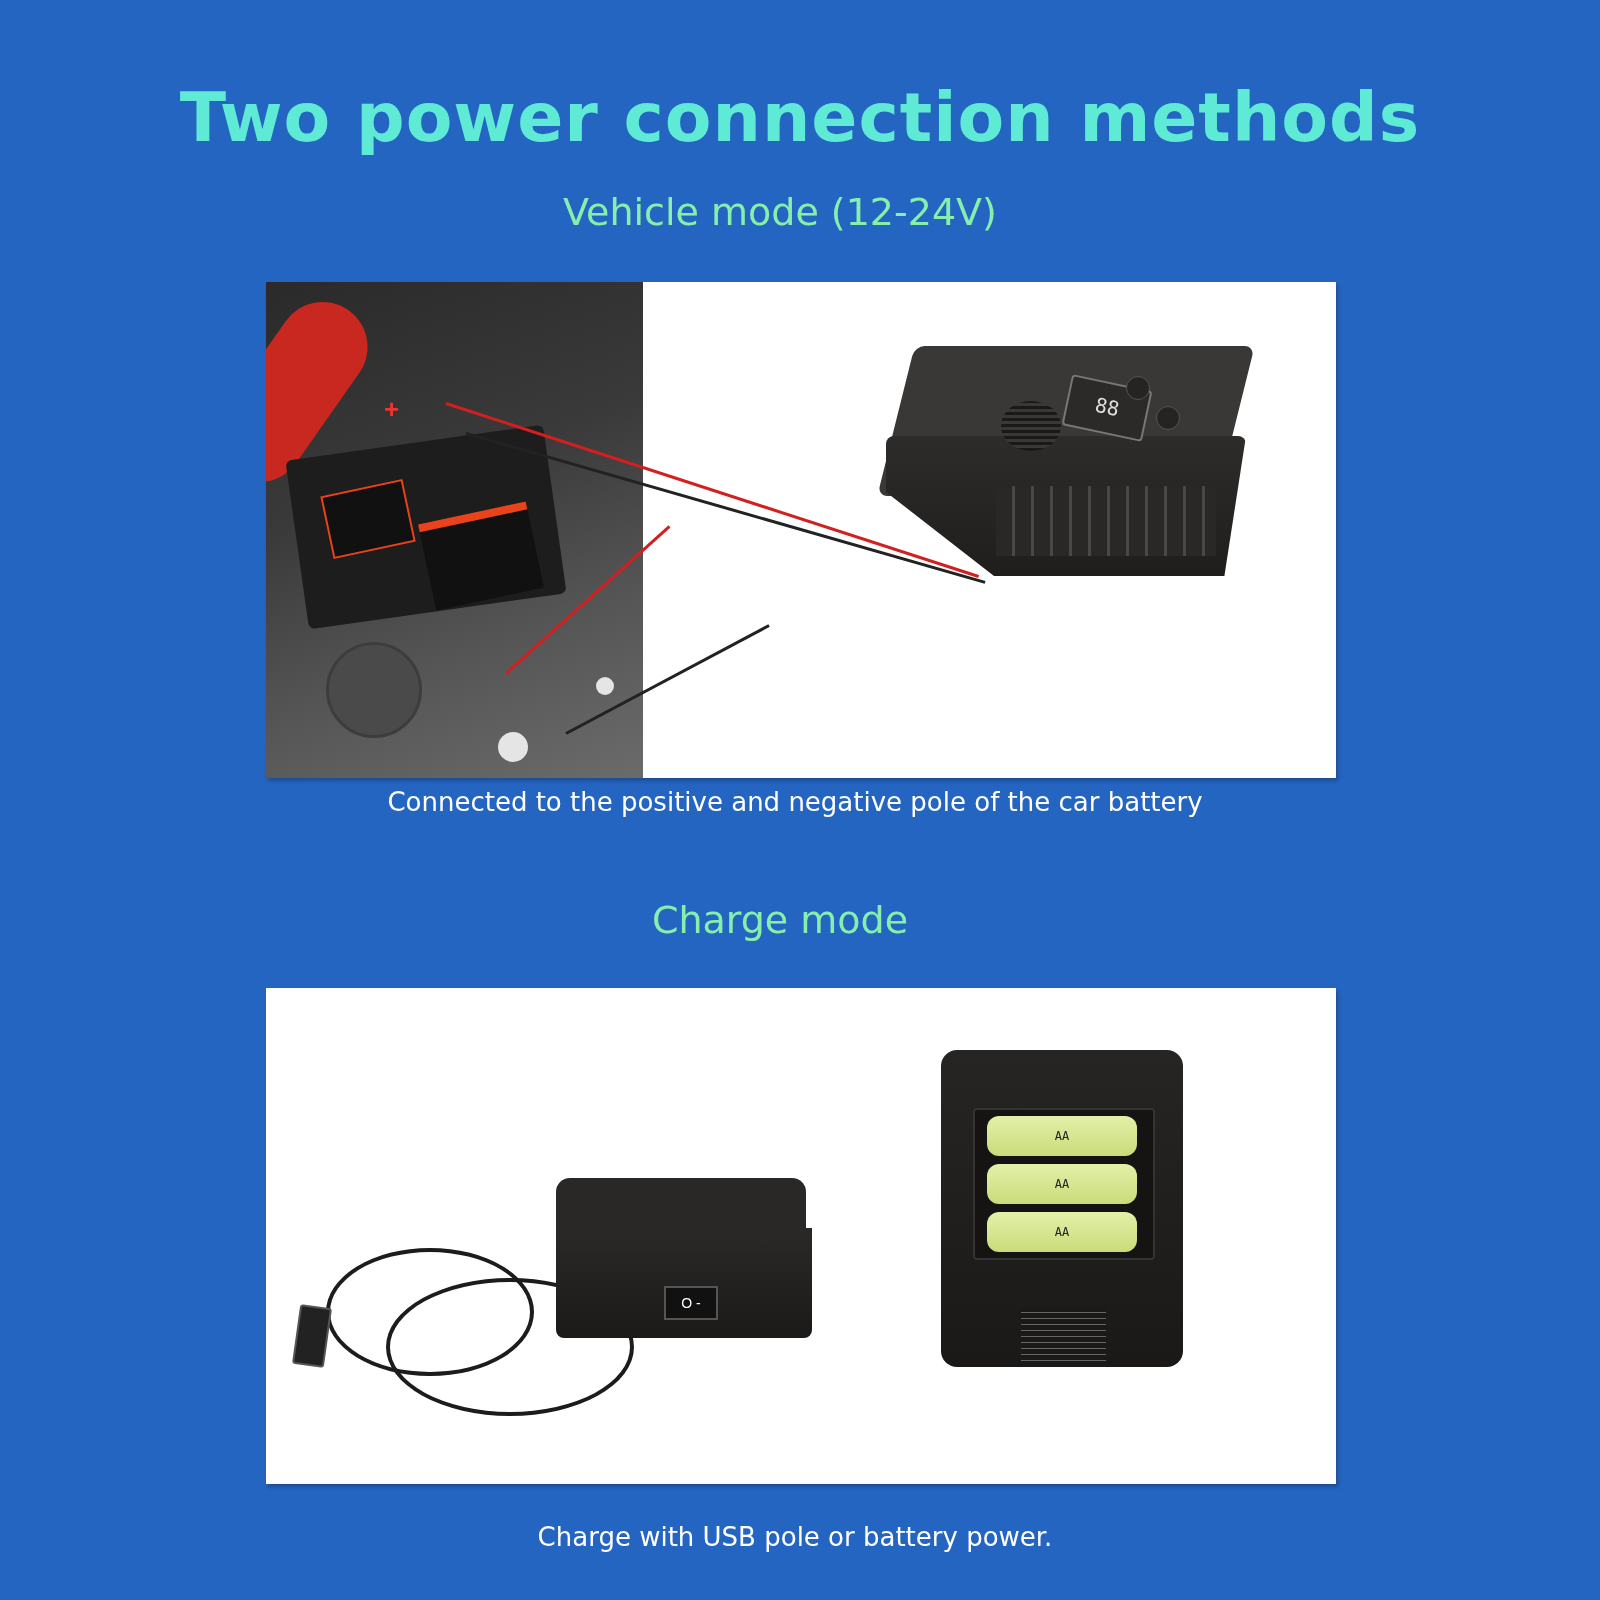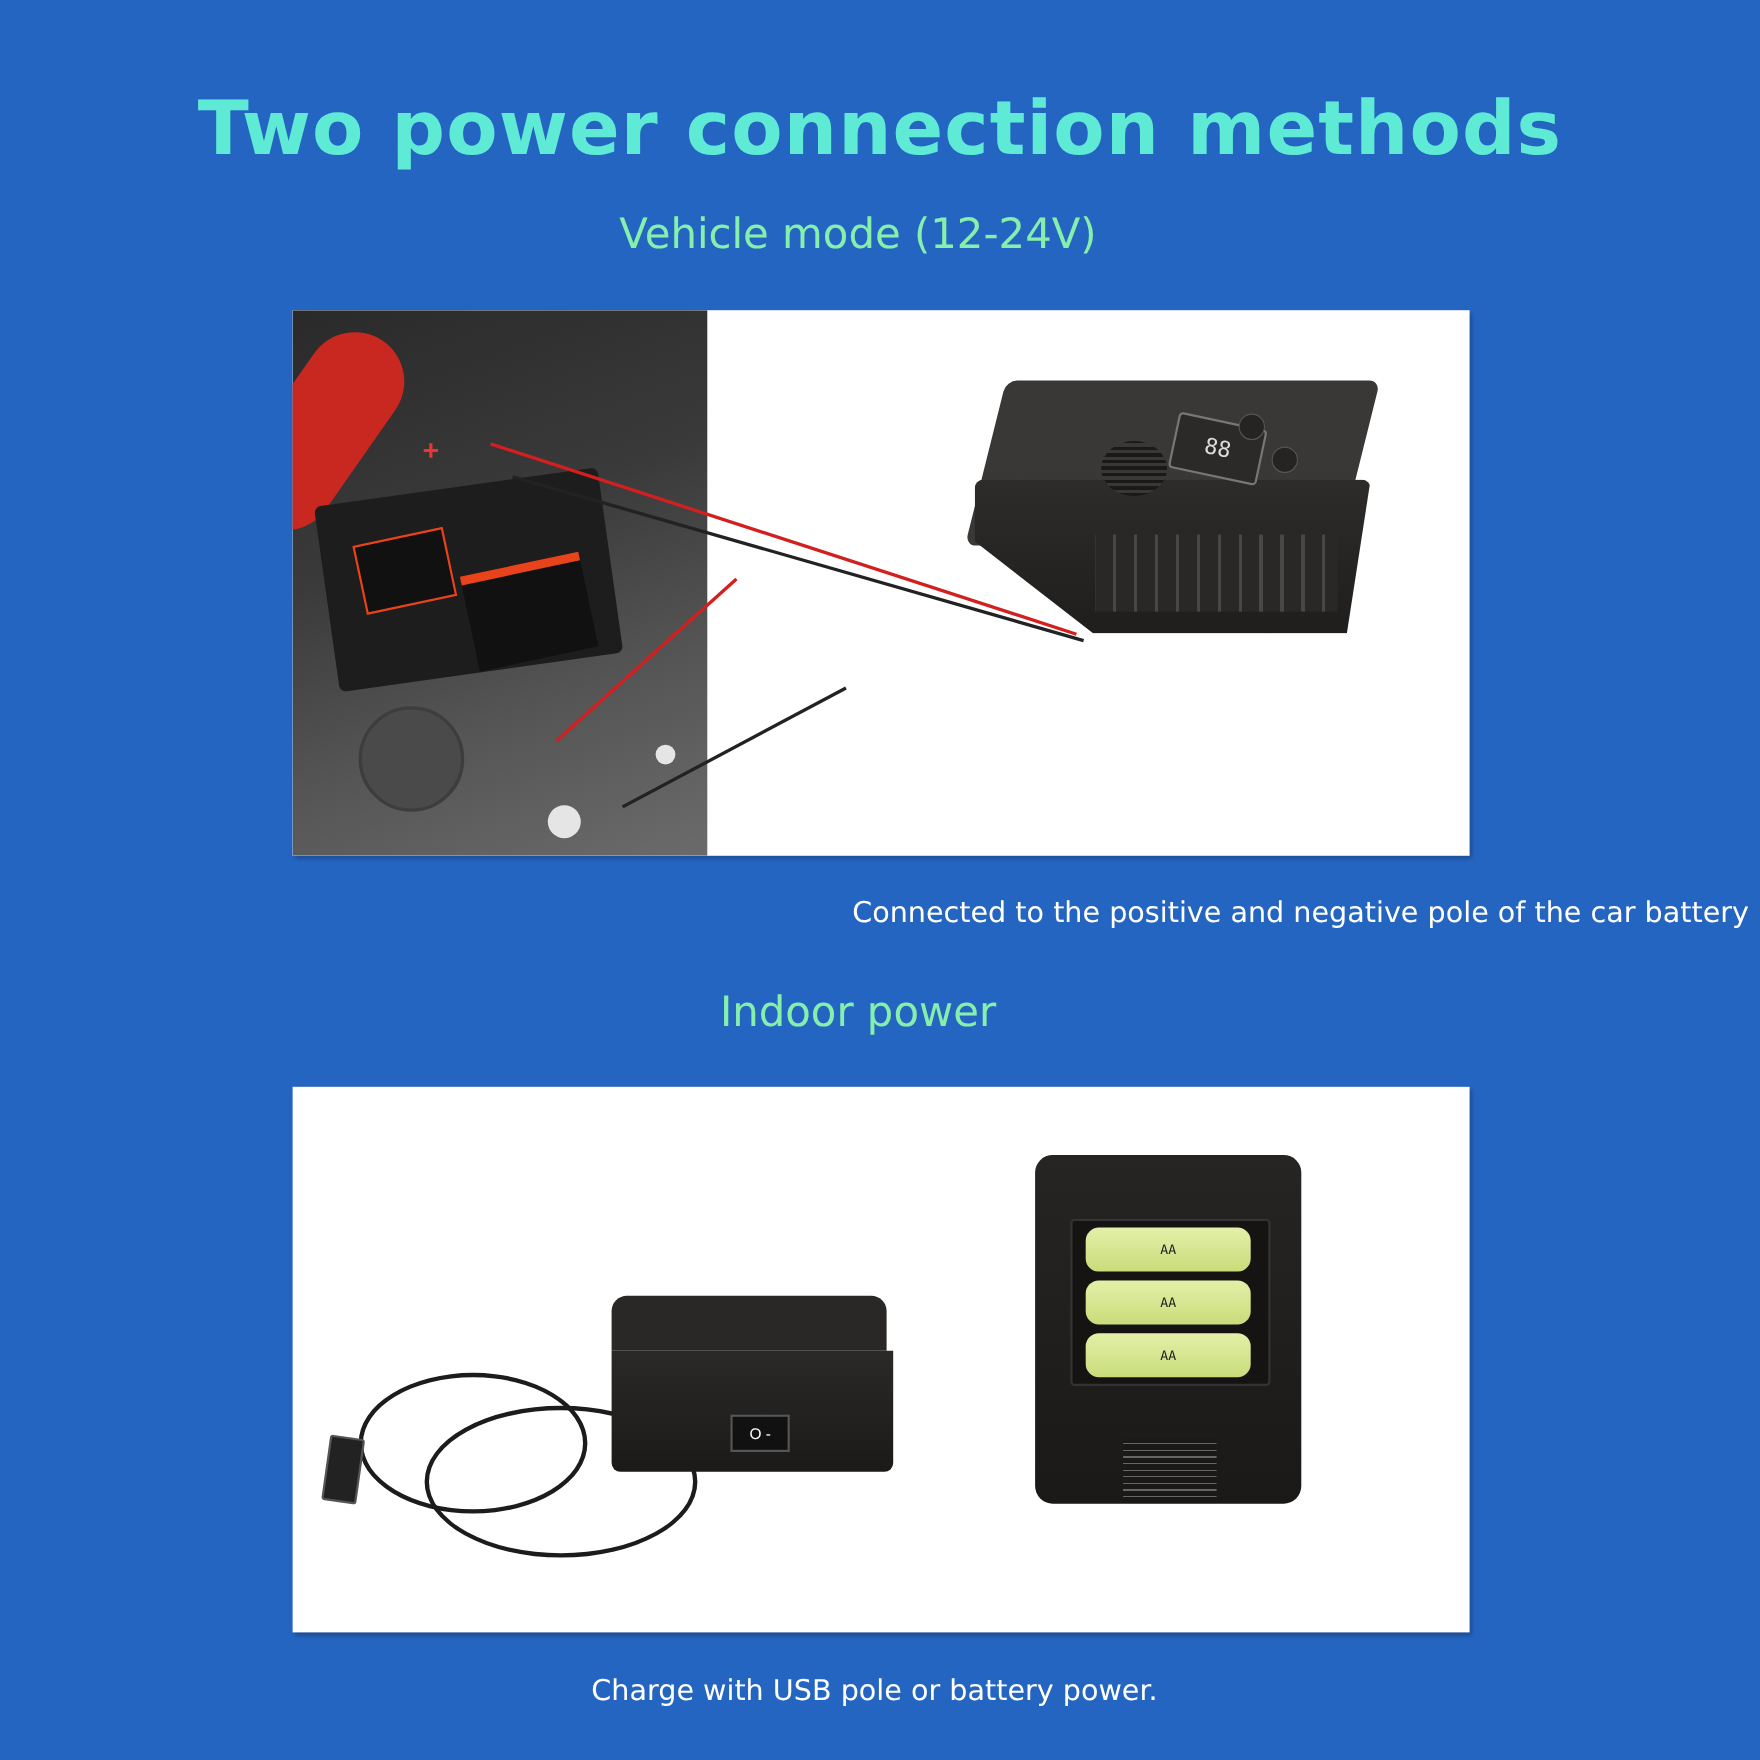--- a/index.html
+++ b/index.html
@@ -65,23 +65,23 @@
     <div class="dev-top"></div>
     <div class="dev-front"></div>
     <div class="ribs"></div>
     <div class="speaker"></div>
     <div class="lcd">88</div>
     <div class="btn" style="left:240px;top:30px;"></div>
     <div class="btn" style="left:270px;top:60px;"></div>
   </div>
 </div>
 
-<div class="caption" style="top:815px;text-align:right;">Connected to the positive and negative pole of the car battery</div>
+<div class="caption" style="top:787px;">Connected to the positive and negative pole of the car battery</div>
 
-<div class="subtitle" style="top:898px;">Indoor power</div>
+<div class="subtitle" style="top:898px;">Charge mode</div>
 
 <div class="panel p2">
   <div class="cable" style="left:60px;top:260px;width:200px;height:120px;"></div>
   <div class="cable" style="left:120px;top:290px;width:240px;height:130px;"></div>
   <div class="usb"></div>
   <div class="dev2">
     <div class="dev2-top"></div>
     <div class="dev2-front"></div>
     <div class="switch">O -</div>
   </div>

